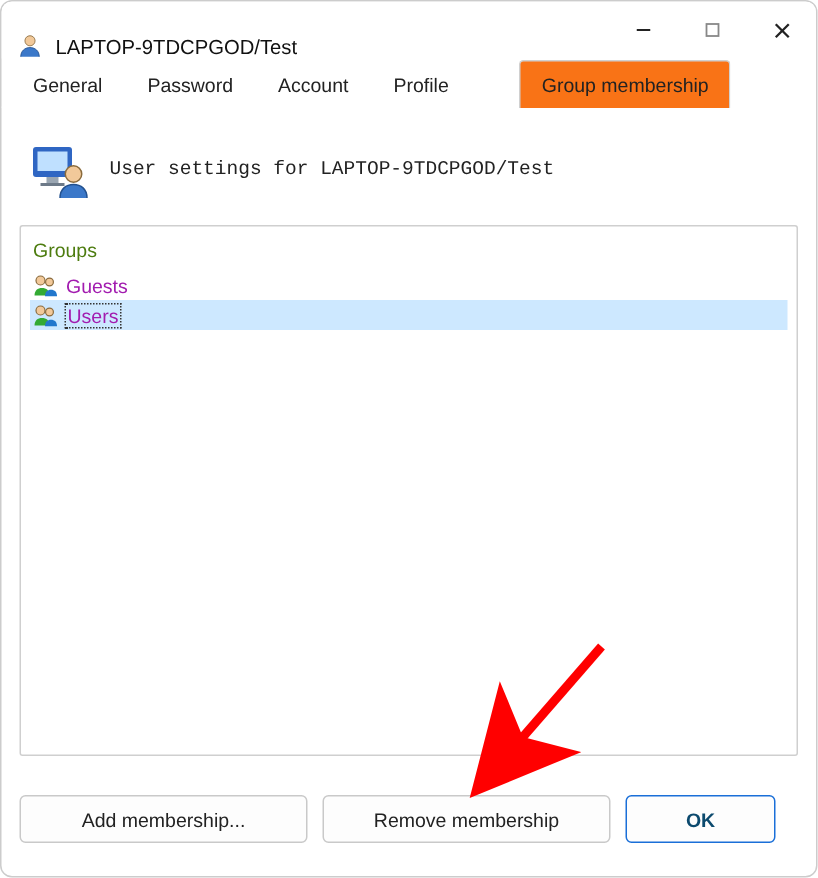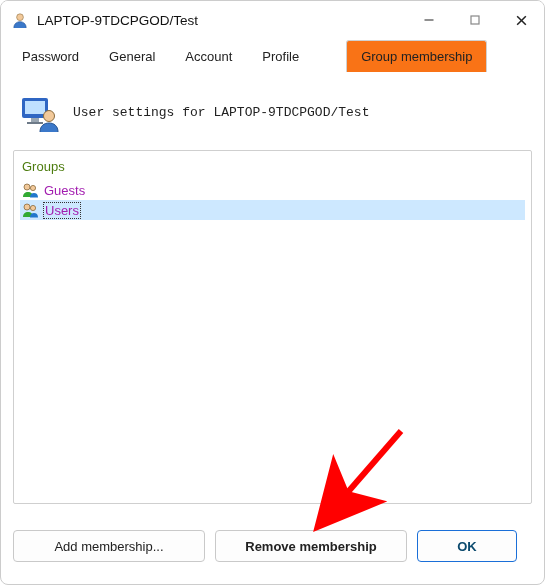--- a/index.html
+++ b/index.html
@@ -10,21 +10,21 @@
       width: 545px;
       height: 585px;
       overflow: hidden;
       border: 1px solid #ccc;
       border-radius: 8px;
       position: relative;
     }
     .titlebar {
       height: 38px;
       display: flex;
-      align-items: center;
+      align-items: flex-end;
       padding: 0 0 0 10px;
       background: #fff;
     }
     .titlebar .app-icon { width: 18px; height: 18px; margin-right: 8px; }
     .title-text { flex: 1; font-size: 13.5px; color: #111; }
     .win-controls { display: flex; height: 100%; }
     .win-btn {
       width: 46px;
       display: flex;
       align-items: center;
@@ -112,21 +112,21 @@
       border-radius: 4px;
       background: #fdfdfd;
       font-size: 13px;
       color: #222;
       cursor: default;
       display: inline-flex;
       align-items: center;
       justify-content: center;
     }
     .btn-add { flex: 0 0 192px; }
-    .btn-remove { flex: 0 0 192px; font-weight: bold; }
+    .btn-remove { flex: 0 0 192px; }
     .btn-ok {
       flex: 0 0 100px;
       border-color: #1a6fd8;
       color: #0c4a6e;
       margin-left: auto;
       font-weight: bold;
     }
 
     .arrow-annot {
       position: absolute;
@@ -162,22 +162,22 @@
     <div class="win-btn">
       <svg width="13" height="13" viewBox="0 0 12 12">
           <line x1="2" y1="2" x2="10" y2="10" stroke="#222" stroke-width="1.4"></line>
           <line x1="10" y1="2" x2="2" y2="10" stroke="#222" stroke-width="1.4"></line>
         </svg>
     </div>
   </div>
 </div>
 
 <div class="tabs">
+  <div class="tab">General</div>
   <div class="tab">Password</div>
-  <div class="tab">General</div>
   <div class="tab">Account</div>
   <div class="tab">Profile</div>
   <div class="tab active">Group membership</div>
 </div>
 
 <div class="panel">
   <div class="hero">
     <span class="icon40">
       <svg viewBox="0 0 40 40" width="40" height="40">
         <rect x="3" y="6" width="26" height="20" rx="2" fill="#2f66c3"></rect>

